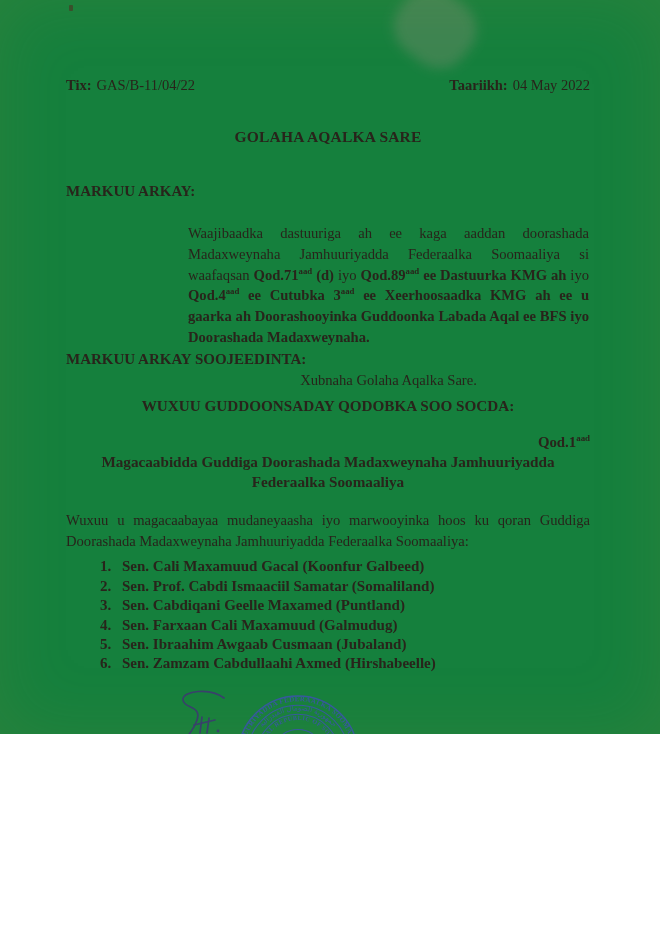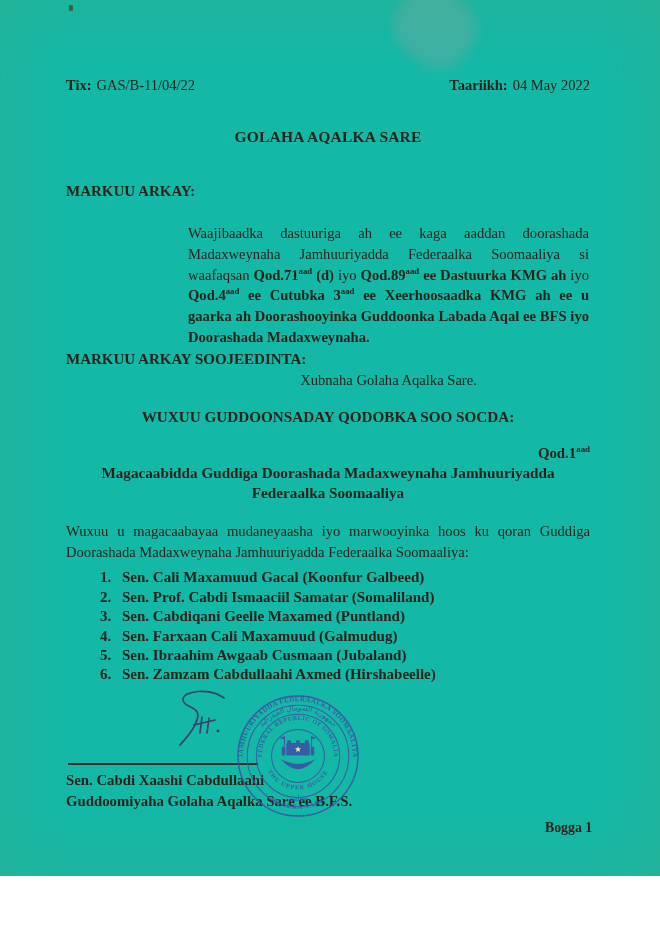--- a/index.html
+++ b/index.html
@@ -1,19 +1,19 @@
 <!DOCTYPE html>
 <html><head>
 <meta charset="utf-8">
 <style>
   html,body{margin:0;padding:0;}
   .page{
     position:relative;
-    width:660px;height:876px;
-    background:#14b8a6;
+    width:660px;height:734px;
+    background:#15803d;
     font-family:"Liberation Serif", serif;
     color:#28241b;
     overflow:hidden;
     box-shadow:inset 0 0 70px rgba(150,140,60,.16);
   }
   .content{padding:76px 70px 0 66px;}
   .b{font-weight:bold;}
   sup{font-size:60%;line-height:0;vertical-align:super;}
 
   .header-row{display:flex;justify-content:space-between;font-size:14.5px;line-height:18px;}
@@ -21,21 +21,21 @@
   .session-line{margin-top:12px;font-size:14.5px;line-height:18px;}
 
   .doc-title{margin-top:33px;text-align:center;font-weight:bold;font-size:15.5px;line-height:19px;letter-spacing:.2px;}
 
   .sec-label{margin-top:36px;font-weight:bold;font-size:15px;line-height:19px;}
   .sec-label.second{margin-top:2px;}
 
   .indent-para{margin-left:122px;margin-top:22px;width:401px;text-align:justify;font-size:14.6px;line-height:20.8px;}
   .source-line{margin-left:122px;margin-top:2px;width:401px;text-align:center;font-size:14.6px;line-height:19px;}
 
-  .resolution-heading{margin-top:17px;text-align:center;font-weight:bold;font-size:15.2px;line-height:19px;}
+  .resolution-heading{margin-top:6px;text-align:center;font-weight:bold;font-size:15.2px;line-height:19px;}
   .article-no{margin-top:18px;text-align:right;font-weight:bold;font-size:14.8px;line-height:18px;}
   .article-title{margin:1px auto 0;max-width:500px;text-align:center;font-weight:bold;font-size:15.2px;line-height:20.5px;}
 
   .intro-para{margin-top:17px;text-align:justify;font-size:14.6px;line-height:20.8px;}
 
   ol.members{margin:6px 0 0 0;padding-left:49px;font-weight:bold;font-size:15px;line-height:19.4px;}
   ol.members li{padding-left:7px;}
 
   .signature-squiggle{position:absolute;left:156px;top:686px;width:82px;height:72px;}
   .sign-line{position:absolute;left:68px;top:763px;width:190px;border-top:2px solid #2e2b22;}

